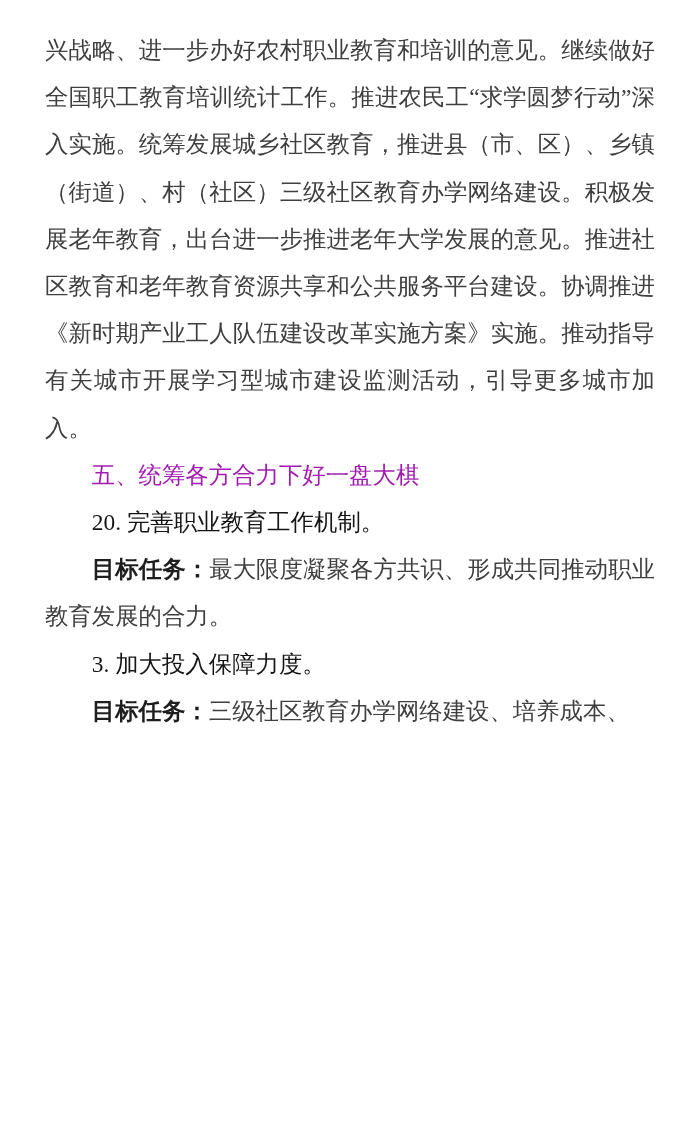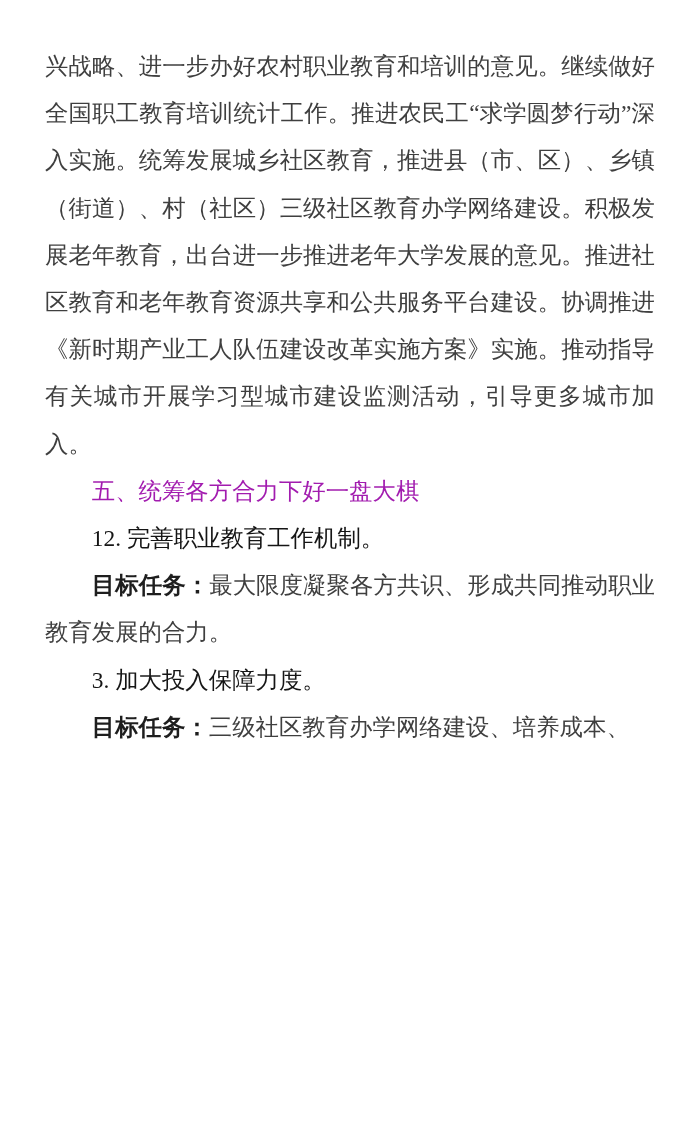--- a/index.html
+++ b/index.html
@@ -8,21 +8,20 @@
     background: #ffffff;
   }
   .page {
     position: relative;
     width: 700px;
     height: 902px;
     background: #ffffff;
     overflow: hidden;
     font-family: "Liberation Serif", "DejaVu Serif", serif;
     color: #3f3f3f;
-    margin-top: 16px;
   }
   .content {
     position: absolute;
     left: 45px;
     top: 27px;
     width: 610px;
   }
   .content p,
   .content h2,
   .content h3 {
@@ -73,21 +72,21 @@
 </head>
 <body>
 
 <div class="page">
   <div class="content">
 
     <p class="para-continuation">兴战略、进一步办好农村职业教育和培训的意见。继续做好全国职工教育培训统计工作。推进农民工“求学圆梦行动”深入实施。统筹发展城乡社区教育，推进县（市、区）、乡镇（街道）、村（社区）三级社区教育办学网络建设。积极发展老年教育，出台进一步推进老年大学发展的意见。推进社区教育和老年教育资源共享和公共服务平台建设。协调推进《新时期产业工人队伍建设改革实施方案》实施。推动指导有关城市开展学习型城市建设监测活动，引导更多城市加入。</p>
 
     <h2 class="section-heading indent-2">五、统筹各方合力下好一盘大棋</h2>
 
-    <h3 class="item-heading indent-2">12. 完善职业教育工作机制。</h3>
+    <h3 class="item-heading indent-2">20. 完善职业教育工作机制。</h3>
 
     <p class="indent-2"><span class="run-label">目标任务：</span><span>最大限度凝聚各方共识、形成共同推动职业教育发展的合力。</span></p>
 
 
     <h3 class="item-heading indent-2">3. 加大投入保障力度。</h3>
 
     <p class="indent-2"><span class="run-label">目标任务：</span><span>三级社区教育办学网络建设、培养成本、</span></p>
 
   </div>
 

